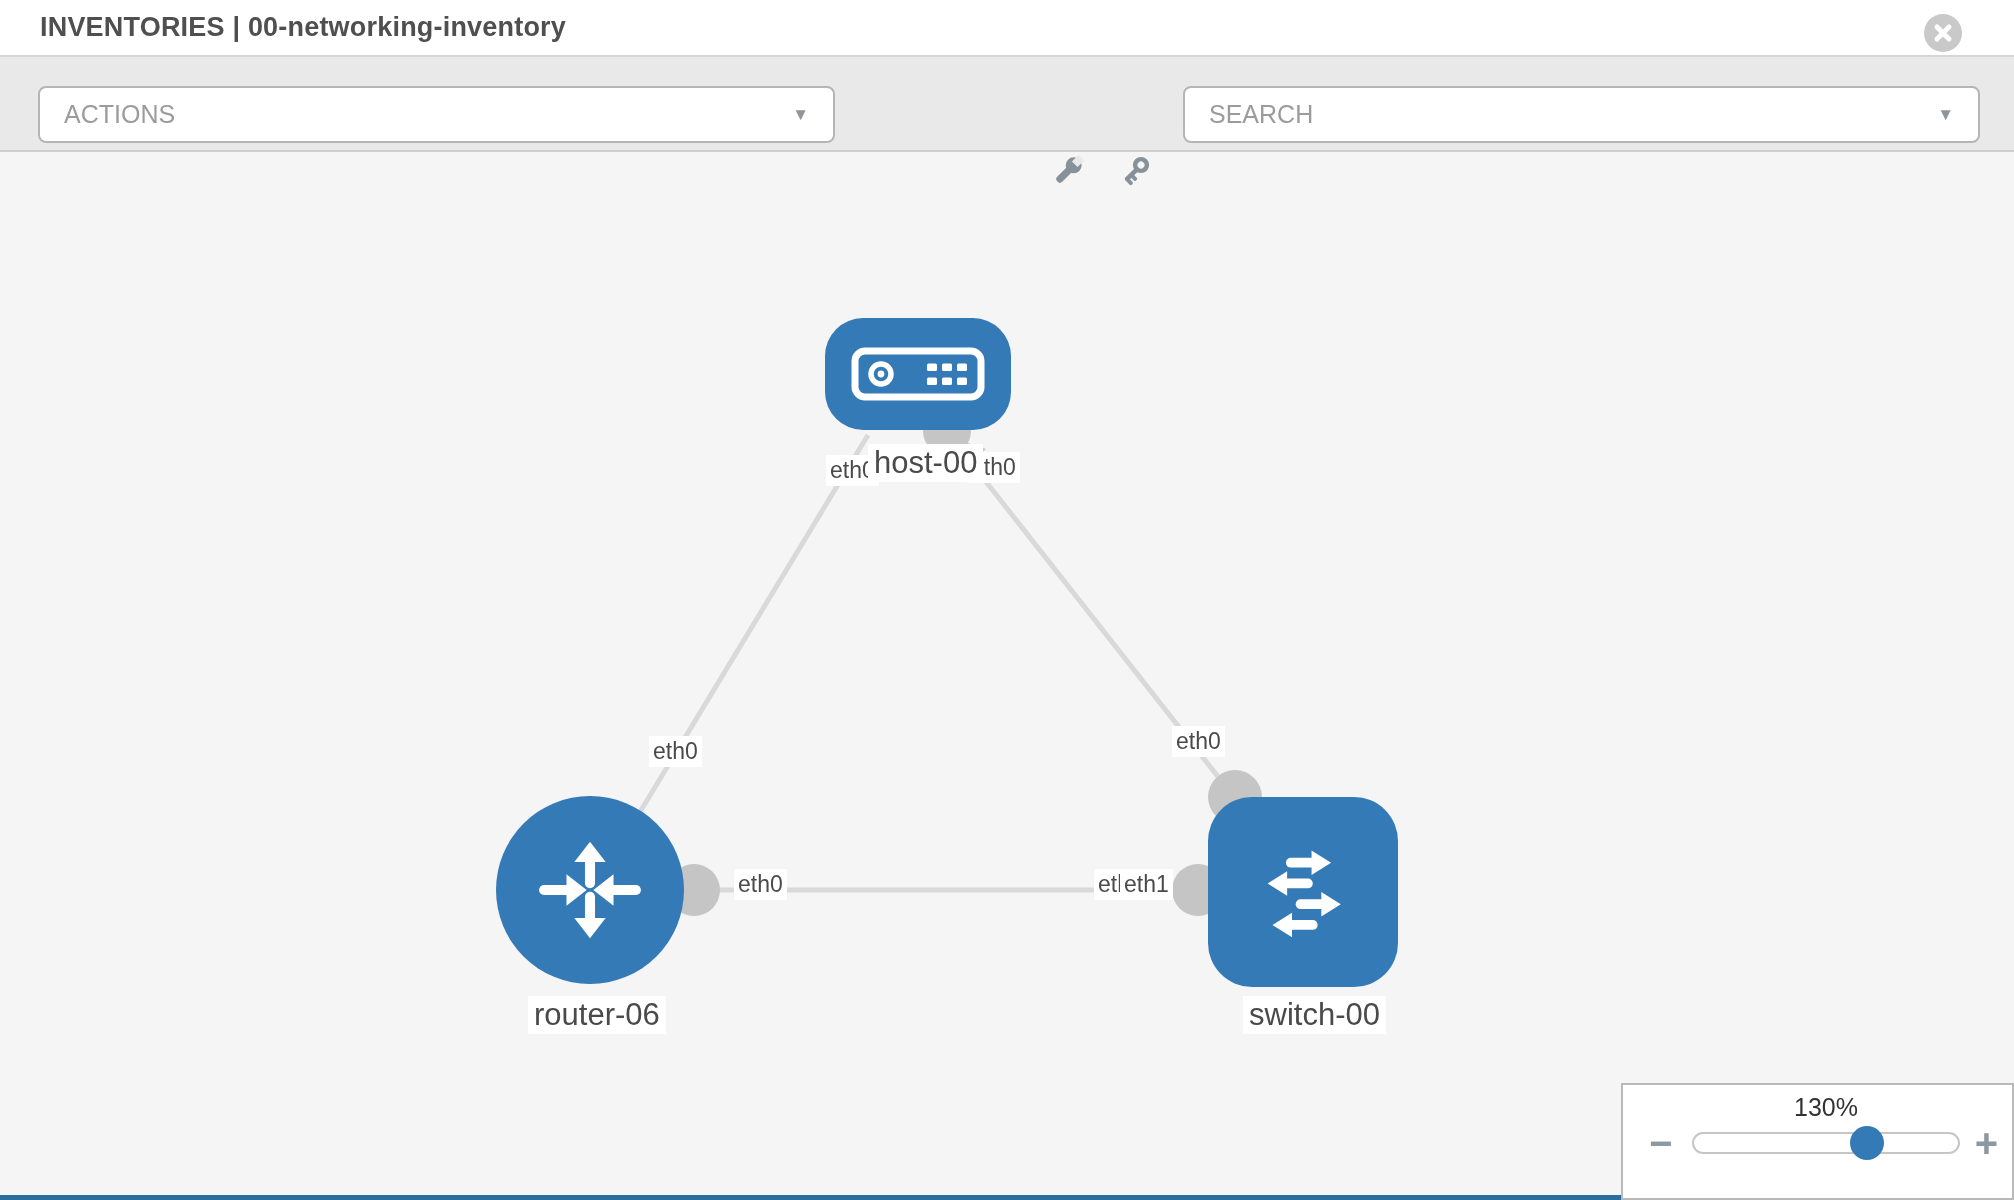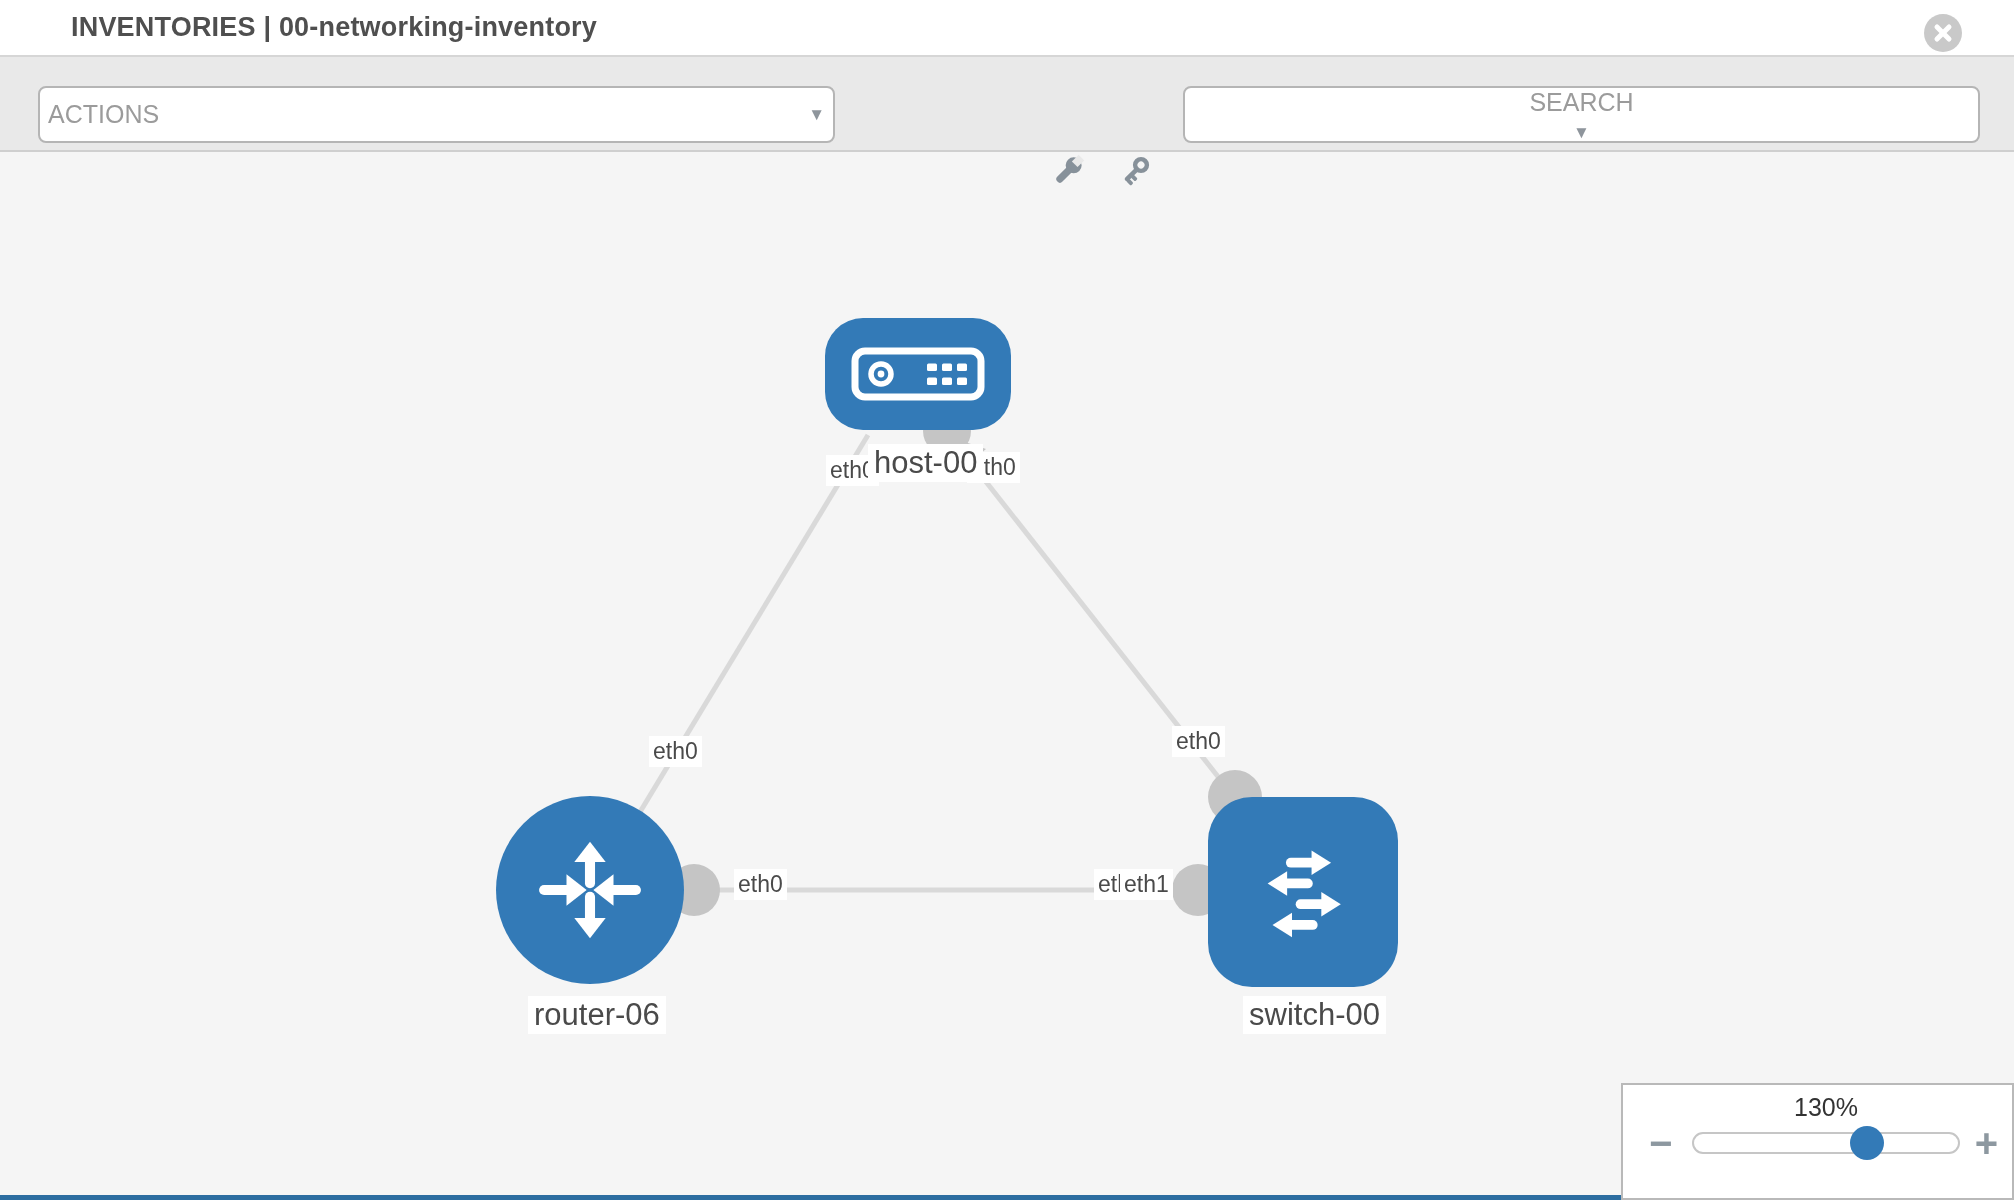--- a/index.html
+++ b/index.html
@@ -4,33 +4,33 @@
 <style>
   * { margin:0; padding:0; box-sizing:border-box; }
   html,body { width:2014px; height:1200px; overflow:hidden; background:#f5f5f5;
               font-family:"Liberation Sans", sans-serif; }
   #app { position:relative; width:2014px; height:1200px; background:#f5f5f5; }
 
   
   #header { position:absolute; left:0; top:0; width:2014px; height:57px;
             background:#ffffff; border-bottom:2px solid #d6d6d6; z-index:30; }
   #page-title { position:absolute; left:40px; top:0; line-height:55px;
-                font-size:27px; font-weight:700; color:#4f4f4f; letter-spacing:.2px;margin-left:31px; }
+                font-size:27px; font-weight:700; color:#4f4f4f; letter-spacing:.2px; }
   #close-btn { position:absolute; right:52px; top:14px; width:38px; height:38px; cursor:pointer; }
 
   
   #toolbar { position:absolute; left:0; top:57px; width:2014px; height:95px;
              background:#e9e9e9; border-bottom:2px solid #cfcfcf; z-index:29; }
   .select-box { position:absolute; top:29px; width:797px; height:57px; background:#ffffff;
                 border:2px solid #b5b5b5; border-radius:8px; display:flex; align-items:center;
-                justify-content:space-between; padding:0 8px; cursor:pointer; }
+                justify-content:space-between; padding:0 24px; cursor:pointer; }
   .select-label { font-size:25px; color:#9b9b9b; }
   .select-caret { font-size:17px; color:#8e959c; line-height:1; }
   #actions-select { left:38px; }
-  #search-select  { left:1183px;flex-direction:column; }
+  #search-select  { left:1183px; }
   .tool-icon { position:absolute; top:96px; width:36px; height:36px; cursor:pointer; }
   #wrench-btn { left:1050px; }
   #key-btn    { left:1117px; }
 
   
   #graph { position:absolute; left:0; top:152px; width:2014px; height:1048px; background:#f5f5f5; }
   #edges-svg { position:absolute; left:0; top:0; z-index:1; }
 
   .node { position:absolute; z-index:3; display:flex; align-items:center; justify-content:center;
           background:#337ab7; cursor:pointer; }

